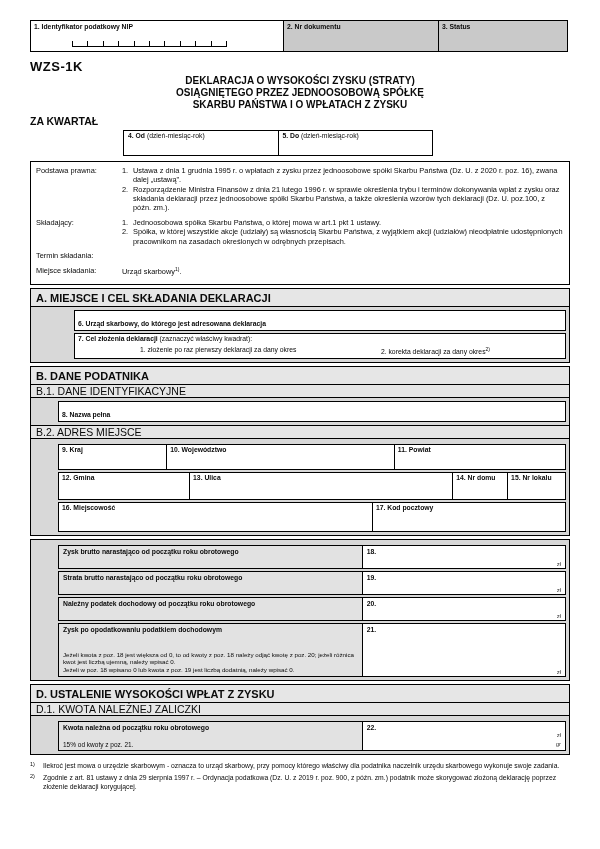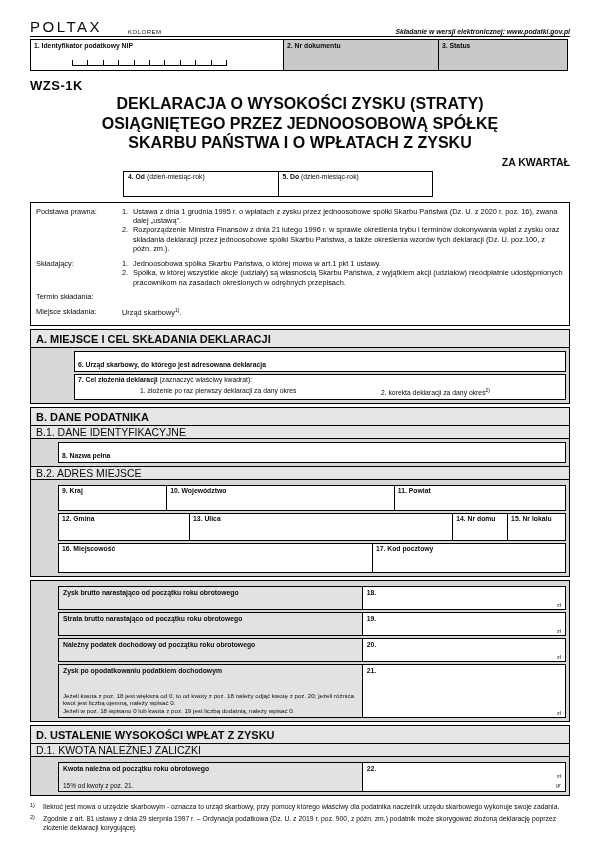--- a/index.html
+++ b/index.html
@@ -17,22 +17,22 @@
   .id-row{display:flex;margin-top:2px;}
   .id-box{border:1.5px solid #000;box-sizing:border-box;padding:2px 3px;font-size:6.8px;font-weight:bold;height:32px;}
   .id-nip{width:254px;background:#fff;}
   .id-doc{width:156px;background:#c9c9c9;margin-left:-1px;}
   .id-status{width:130px;background:#c9c9c9;margin-left:-1px;}
   .nip-ruler{display:flex;width:155px;height:5px;margin:11px 0 0 38px;border-bottom:1px solid #000;}
   .nip-ruler span{flex:1;border-left:1px solid #000;}
   .nip-ruler span:last-child{border-right:1px solid #000;}
 
   .form-code{font-size:13px;font-weight:bold;margin:7px 0 1px;letter-spacing:.5px;}
-  .title{text-align:center;font-weight:bold;font-size:16px;line-height:1.22;}
-  .subtitle{text-align:right;font-weight:bold;font-size:10.5px;margin-top:3px;}
+  .title{text-align:center;font-weight:bold;font-size:10px;line-height:1.22;}
+  .subtitle{text-align:left;font-weight:bold;font-size:10.5px;margin-top:3px;}
 
   .date-row{margin:3px 0 5px 93px;}
   .date-box{display:flex;border:1.5px solid #000;width:310px;height:26px;box-sizing:border-box;}
   .date-cell{flex:1;padding:1px 4px;font-size:6.8px;}
   .date-cell.first{border-right:1px solid #000;}
   .fl{font-weight:bold;}
   .fh{font-weight:normal;}
 
   
   .block{border:1.5px solid #000;margin-top:3px;background:#fff;}
@@ -87,25 +87,20 @@
   .fns{margin-top:7px;font-size:6.8px;line-height:1.3;}
   .fn{position:relative;padding-left:13px;margin-bottom:3px;}
   .fn .mk{position:absolute;left:0;top:-1px;font-size:5.5px;}
 </style>
 </head>
 <body>
 
 <div class="page">
   <div class="doc">
 
-    <div class="brand-row">
-      <span class="brand">POLTAX</span>
-      <span class="kolorem">KOLOREM</span>
-      <span class="efiling">Składanie w wersji elektronicznej: www.podatki.gov.pl</span>
-    </div>
 
     <div class="id-row">
       <div class="id-box id-nip">
         <span>1. Identyfikator podatkowy NIP</span>
         <div class="nip-ruler">
           <span></span>
             <span></span>
             <span></span>
             <span></span>
             <span></span>

